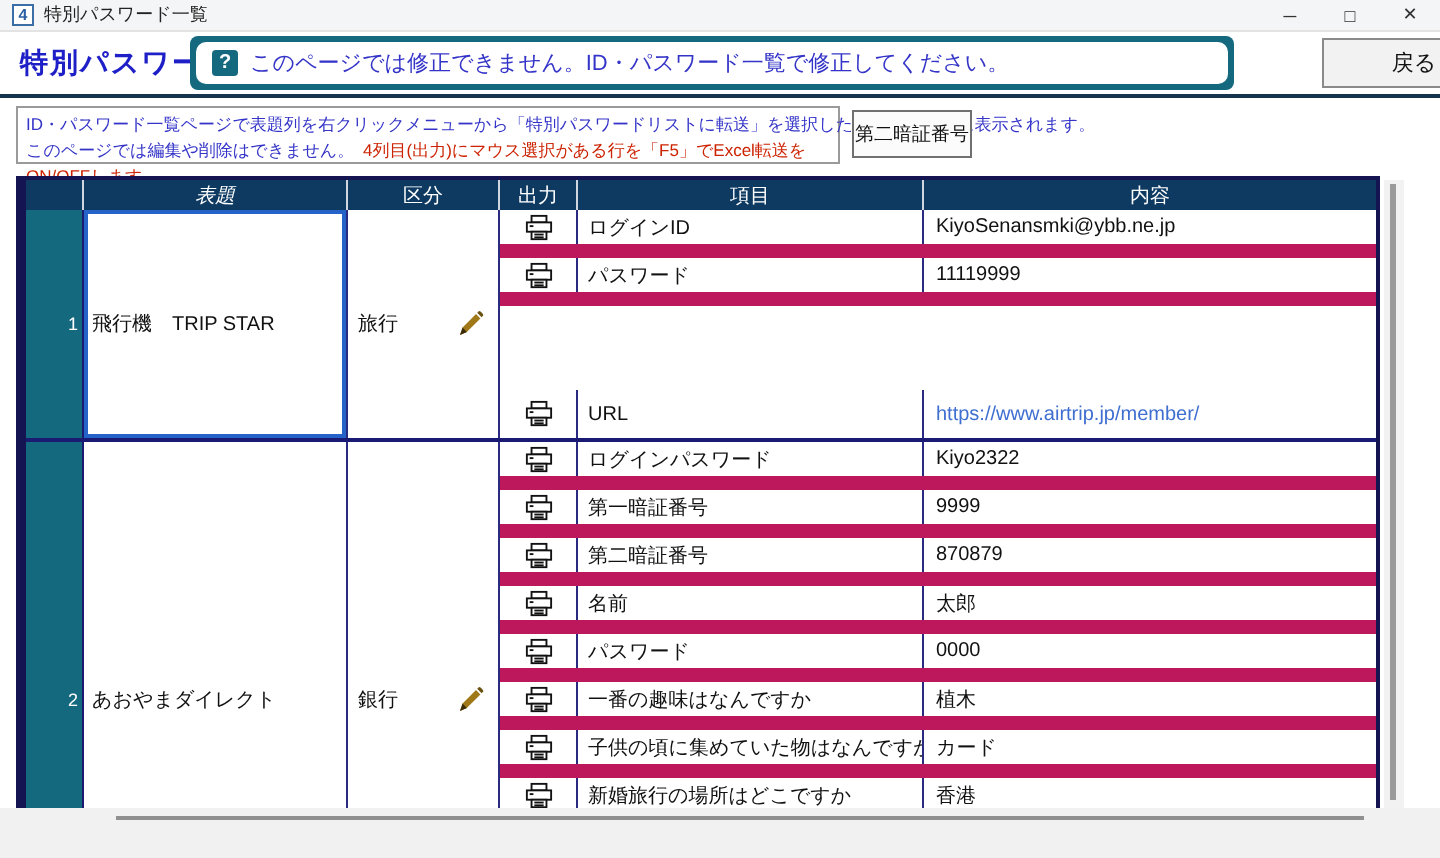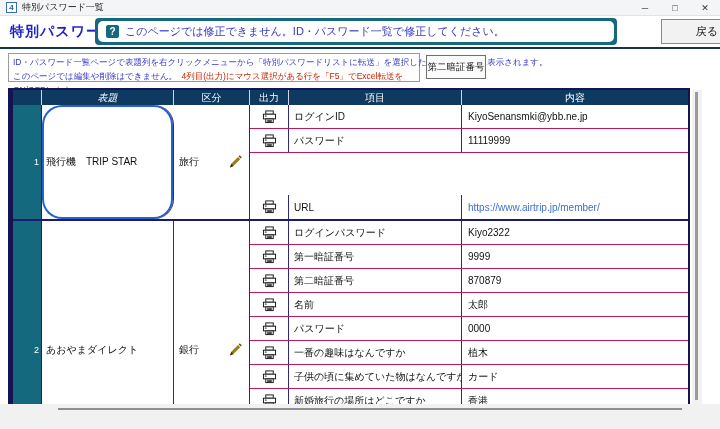--- a/index.html
+++ b/index.html
@@ -52,26 +52,26 @@
     border-right:1px solid #cfd6df; overflow:hidden; }
   .c-num{width:29px;} .c-title{width:132px;font-style:italic;} .c-cat{width:76px;}
   .c-out{width:39px;} .c-item{width:173px;} .c-val{width:226px; border-right:none;}
 
   .group { display:flex; border-bottom:2px solid #1a1a72; }
   .g-num { width:29px; background:#15697e; color:#fff; font-size:9px;
     display:flex; align-items:center; justify-content:flex-end; padding-right:2px;
     border-right:1px solid #1a1a72; }
   .g-title { width:132px; background:#fff; font-size:10px; color:#111;
     display:flex; align-items:center; padding-left:4px; border-right:1px solid #2a2a80; }
-  .g-title.selected { box-shadow:inset 0 0 0 2px #2563c9;border-radius:20px; }
+  .g-title.selected { box-shadow:inset 0 0 0 2px #2563c9; }
   .g-cat { width:76px; background:#fff; font-size:10px; color:#111; position:relative;
     display:flex; align-items:center; padding-left:5px; border-right:1px solid #2a2a80; }
   .pencil { position:absolute; right:6px; top:50%; transform:translateY(-50%); }
   .g-rows { flex:1; display:flex; flex-direction:column; }
-  .irow { display:flex; height:24px; border-bottom:1px solid #be185d; }
+  .irow { display:flex; height:24px; border-bottom:7px solid #be185d; }
   .irow:last-child { border-bottom:none;margin-top:42px; }
   .i-out { width:39px; display:flex; align-items:center; justify-content:center;
     border-right:1px solid #2a2a80; }
   .i-item { width:173px; font-size:10px; color:#111; display:flex; align-items:center;
     padding-left:5px; border-right:1px solid #2a2a80; white-space:nowrap; overflow:hidden; }
   .i-val { flex:1; font-size:10px; color:#111; display:flex; align-items:center;
     padding-left:6px; white-space:nowrap; overflow:hidden; }
   .i-val.link { color:#3f6fd0; }
   .stub { display:flex; height:10px; }
   .stub .g-num { border-right:1px solid #1a1a72; }

